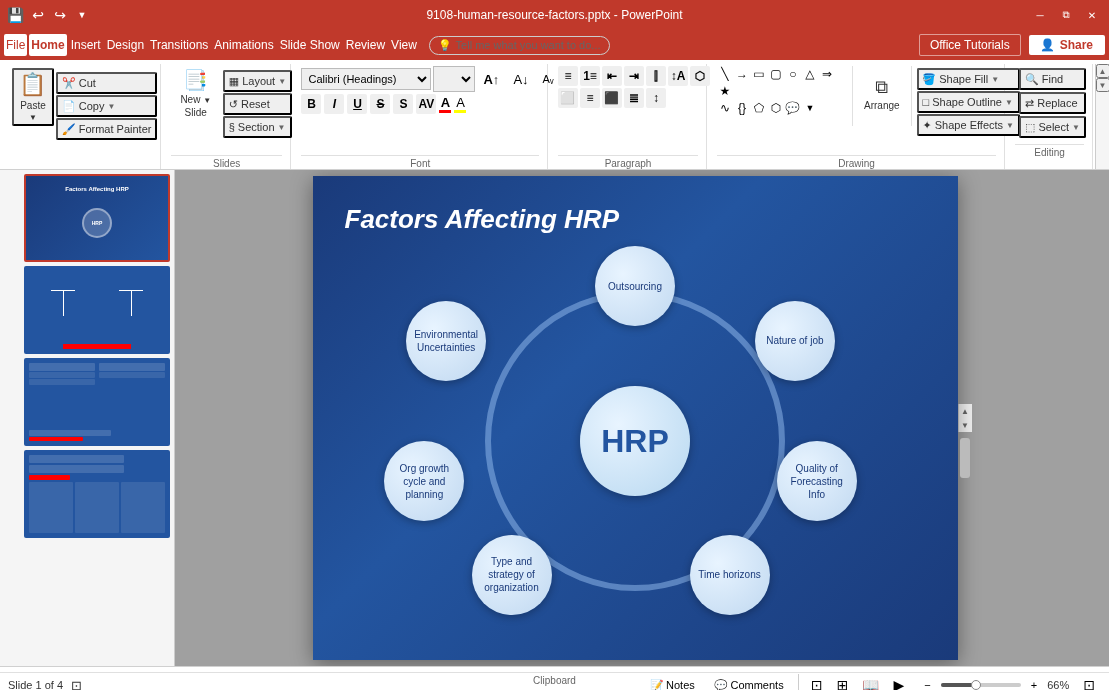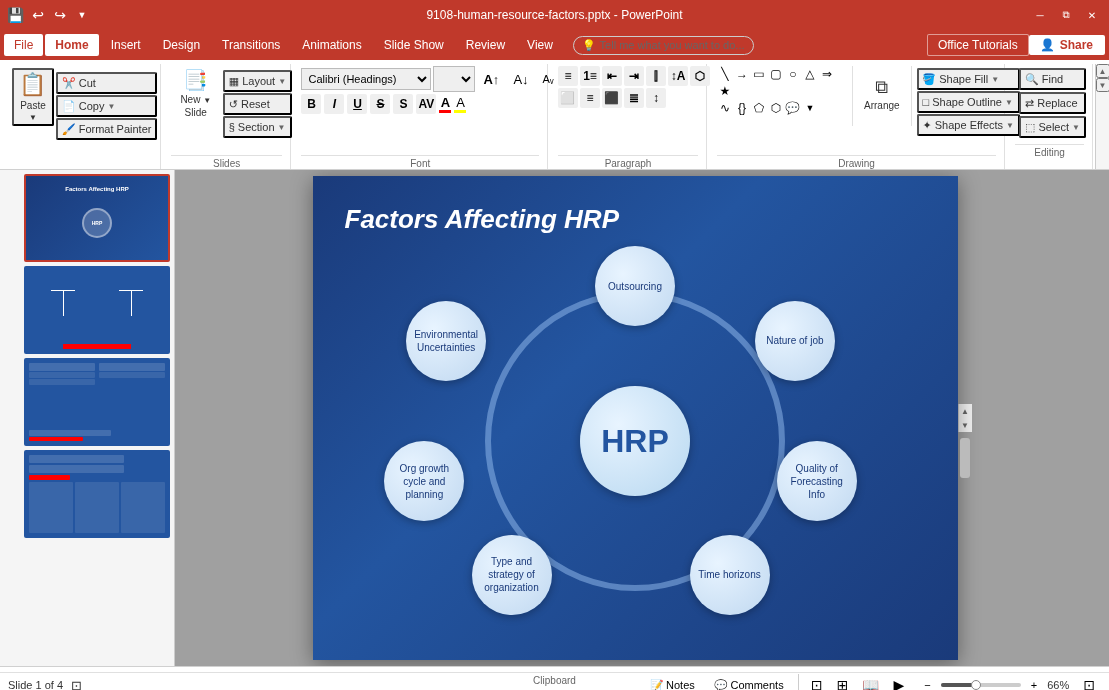--- a/index.html
+++ b/index.html
@@ -24,29 +24,29 @@
     
     .menu-bar {
       height: 30px;
       background: #c0392b;
       display: flex;
       align-items: center;
       padding: 0 4px;
       gap: 2px;
     }
     .menu-item {
-      padding: 4px 10px;
+      padding: 4px 2px;
       color: white;
       font-size: 12px;
       cursor: pointer;
       border-radius: 2px;
     }
     .menu-item.active { background: white; color: #c0392b; }
 
-    .menu-bar-right { margin-left: auto; display: flex; align-items: center; }
+    .menu-bar-right { margin-left: auto; display: flex; align-items: center; gap: 8px; }
     .office-tutorials-btn {
       background: #c0392b;
       border: 1px solid rgba(255,255,255,0.5);
       color: white;
       padding: 3px 10px;
       font-size: 12px;
       cursor: pointer;
       border-radius: 2px;
     }
     .share-btn {

